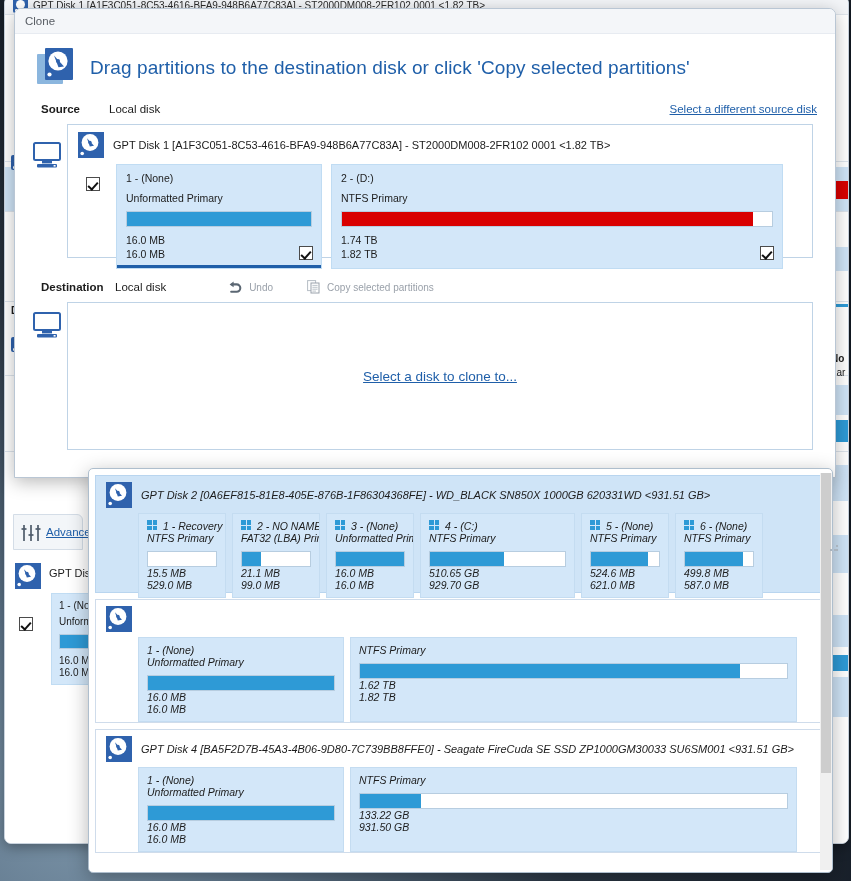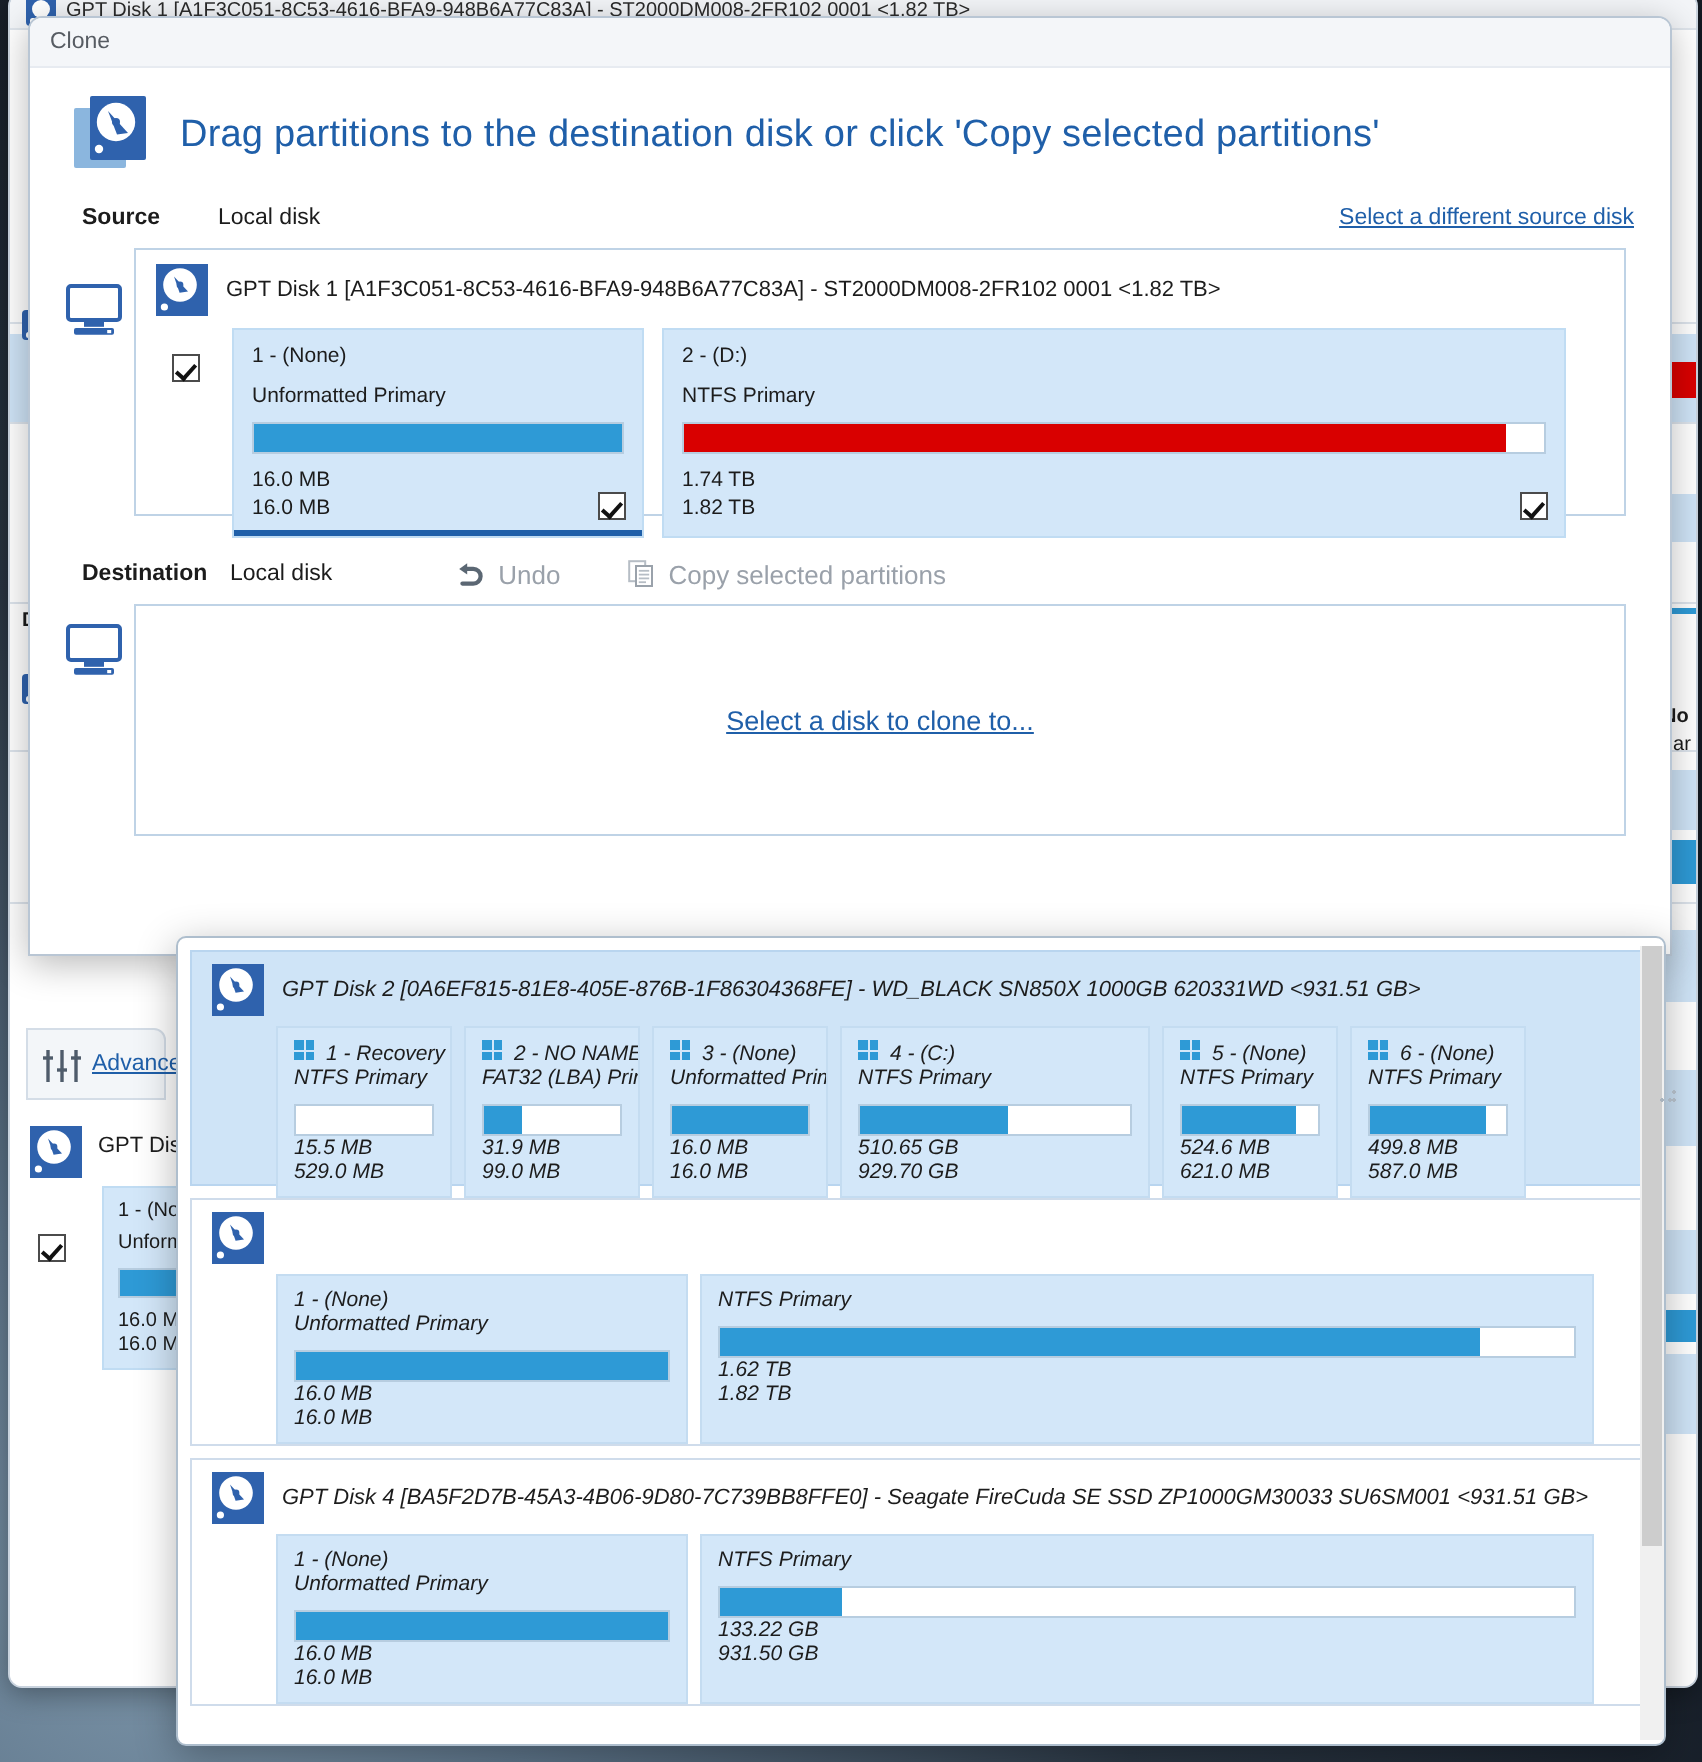--- a/index.html
+++ b/index.html
@@ -83,21 +83,21 @@
     height: 22px; font-size: 11.5px; color: #1c1c1c;
   }
   .sec-head .lbl { font-weight: bold; width: 68px; }
   .sec-head .sub { color: #1c1c1c; }
   .sec-head .spacer { flex: 1; }
   .link {
     color: #1f5fa9; text-decoration: underline; font-size: 11.5px; cursor: pointer;
   }
   .tool-item {
     display: flex; align-items: center; gap: 6px;
-    font-size: 13px; color: #9aa1aa; margin-left: 34px; cursor: default;
+    font-size: 10px; color: #9aa1aa; margin-left: 34px; cursor: default;
   }
 
   
   .disk-panel {
     margin: 4px 22px 0 26px; border: 1px solid #bfd3e6; background: #fff;
     height: 134px; position: relative;
   }
   .disk-row-head {
     display: flex; align-items: center; gap: 9px; padding: 7px 0 0 10px;
   }
@@ -129,21 +129,21 @@
   .bar .fill { height: 100%; }
   .bar .fill.blue { background: #2e9ad6; }
   .bar .fill.red { background: #d90000; }
   .part .psize { margin-top: 7px; line-height: 1.32; }
   .part .pcb { position: absolute; right: 8px; bottom: 8px; }
   .part.selected { box-shadow: inset 0 -3px 0 #1f5fa9; }
 
   
   .dest-area {
     margin: 4px 22px 0 26px; border: 1px solid #bfd3e6; background: #fff;
-    height: 116px; display: flex; align-items: center; justify-content: center;
+    height: 148px; display: flex; align-items: center; justify-content: center;
   }
   .dest-link { font-size: 13.5px; }
 
   
   .popup {
     position: absolute; left: 88px; top: 468px; width: 745px; height: 405px;
     background: #ffffff;
     border: 1px solid #aebecd;
     border-radius: 5px;
     box-shadow: 0 5px 20px rgba(0,0,0,.3);
@@ -431,21 +431,21 @@
 
           <div class="pop-part" style="width:88px;">
             <div style="white-space:nowrap;">
               <span class="win-logo"><i></i><i></i><i></i><i></i></span><span>2 - NO NAME (</span>
             </div>
             <div class="pfs" style="white-space:nowrap;">FAT32 (LBA) Primar</div>
             <div class="bar">
                 <div class="fill blue" style="width:28%;"></div>
               </div>
             <div class="psize">
-              <div>31.9 MB</div>
+              <div>21.1 MB</div>
               <div>99.0 MB</div>
             </div>
           </div>
 
           <div class="pop-part" style="width:88px;">
             <div style="white-space:nowrap;">
               <span class="win-logo"><i></i><i></i><i></i><i></i></span><span>3 -  (None)</span>
             </div>
             <div class="pfs" style="white-space:nowrap;">Unformatted Primary</div>
             <div class="bar">

